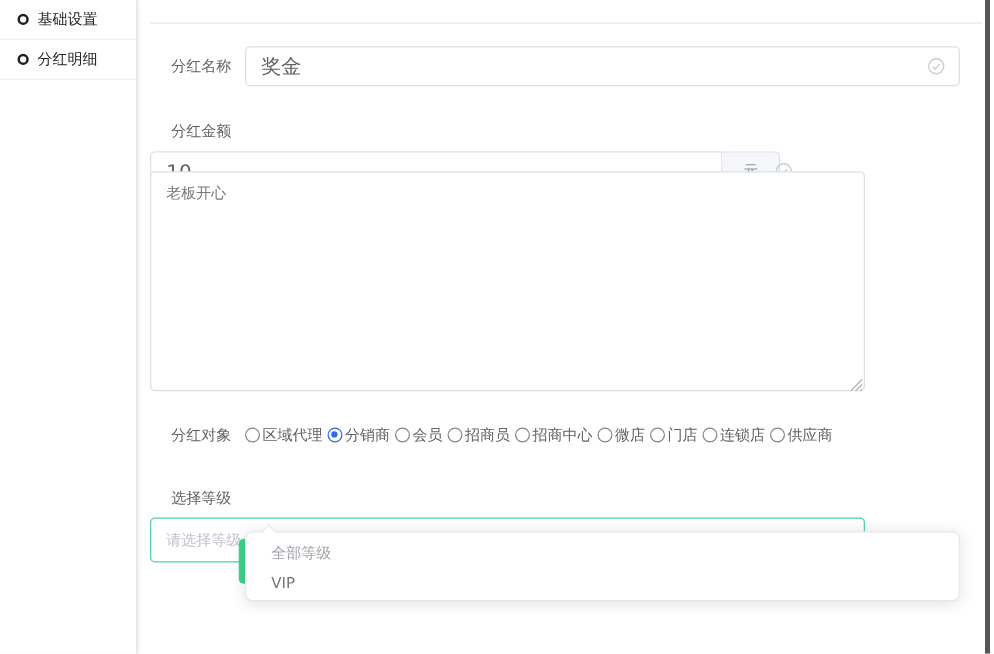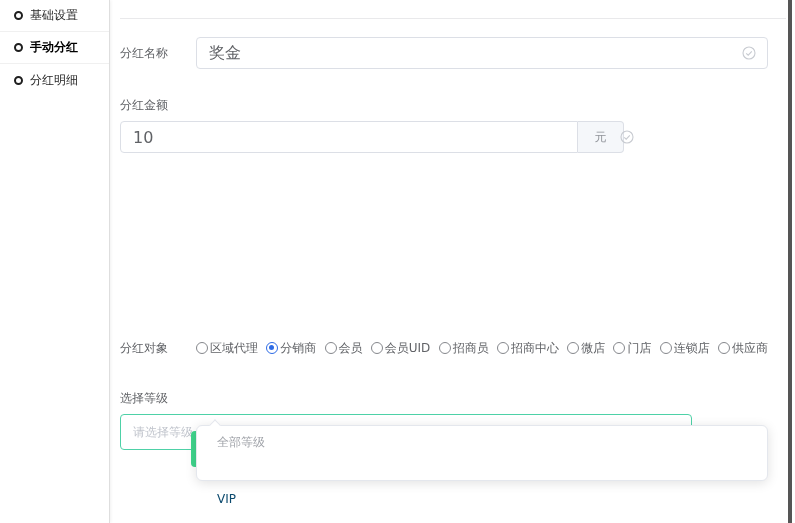--- a/index.html
+++ b/index.html
@@ -32,21 +32,21 @@
   .scrollbar { position:absolute; right:3px; top:0; width:4px; height:100%;
     background:#555; z-index:9; }
 
   
   .card {
     position:absolute; left:120px; top:18px; width:666px; height:505px;
     border-top:1px solid #e9e9eb; background:#fff;
   }
   .row { position:absolute; left:0; display:flex; }
   .flabel {
-    width:65px; text-align:left; color:#606266; flex:0 0 auto;
+    width:65px; text-align:right; color:#606266; flex:0 0 auto;
     margin-right:11px;
   }
   .ctrl { width:572px; }
 
   .row-name   { top:18px;  }
   .row-amount { top:70px;flex-direction:column;  }
   .row-remark { top:118px; }
   .row-target { top:320px; height:18px; }
   .row-level  { top:363px;flex-direction:column; }
   .row-name .flabel, .row-amount .flabel, .row-level .flabel { line-height:32px; }
@@ -75,21 +75,21 @@
     font-family:inherit; line-height:1.4; background:#fff;
   }
   .tarea-wrap { position:relative; width:572px; }
   .resize-grip {
     position:absolute; right:2px; bottom:3px; width:11px; height:11px;
     background:repeating-linear-gradient(135deg,transparent 0 2px,#b9bcc2 2px 3px);
     clip-path:polygon(100% 0,0 100%,100% 100%); pointer-events:none;
   }
 
   
-  .radio-group { display:flex; align-items:center; gap:4px; height:18px;justify-content:space-between; }
+  .radio-group { display:flex; align-items:center; gap:4px; height:18px; }
   .radio { display:flex; align-items:center; cursor:pointer; color:#606266; }
   .rdot {
     position:relative; width:12px; height:12px; border-radius:50%;
     border:1.5px solid #85878c; margin-right:2px; flex:0 0 auto; background:#fff;
   }
   .radio.checked .rdot { border-color:#2e6be5; }
   .radio.checked .rdot::after {
     content:""; position:absolute; left:2px; top:2px; width:5px; height:5px;
     border-radius:50%; background:#2e6be5;
   }
@@ -115,33 +115,29 @@
     background:#fff; border:1px solid #e4e7ed; border-radius:6px;
     box-shadow:0 2px 12px rgba(0,0,0,0.12); z-index:3; padding:4px 2px;
   }
   .dropdown .notch {
     position:absolute; top:-5px; left:14px; width:8px; height:8px;
     background:#fff; transform:rotate(45deg);
     border-left:1px solid #e4e7ed; border-top:1px solid #e4e7ed;
   }
   .dd-item { height:24px; line-height:24px; padding-left:18px; cursor:pointer; }
   .dd-item.muted { color:#a0a3a9; }
-  .dd-item.normal { color:#0c4a6e;margin-top:33px; }
+  .dd-item.normal { color:#737373; }
 </style>
 </head>
 <body>
 
 <div class="sidebar">
   <div class="side-item">
     <span class="side-circle"></span>
     <span>基础设置</span>
-  </div>
-  <div class="side-item active">
-    <span class="side-circle"></span>
-    <span>手动分红</span>
   </div>
   <div class="side-item">
     <span class="side-circle"></span>
     <span>分红明细</span>
   </div>
 </div>
 
 <div class="card">
 
   <div class="row row-name">
@@ -165,40 +161,40 @@
       <span class="sfx r2">
         <svg width="14" height="14" viewBox="0 0 14 14">
           <circle cx="7" cy="7" r="6" fill="none" stroke="#c8cbd1" stroke-width="1.1"></circle>
           <path d="M4.2 7.3 L6.2 9.2 L9.8 5.3" fill="none" stroke="#c8cbd1" stroke-width="1.1"></path>
         </svg>
       </span>
     </div>
   </div>
 
   <div class="row row-remark">
+    <div class="tarea-wrap">
+      <textarea class="tarea" style="">老板开心</textarea>
+      <span class="resize-grip"></span>
+    </div>
   </div>
 
   <div class="row row-target">
     <div class="flabel">分红对象</div>
     <div class="ctrl radio-group">
       <label class="radio">
         <span class="rdot"></span>
         <span>区域代理</span>
       </label>
       <label class="radio checked">
         <span class="rdot"></span>
         <span>分销商</span>
       </label>
       <label class="radio">
         <span class="rdot"></span>
         <span>会员</span>
-      </label>
-      <label class="radio">
-        <span class="rdot"></span>
-        <span>会员UID</span>
       </label>
       <label class="radio">
         <span class="rdot"></span>
         <span>招商员</span>
       </label>
       <label class="radio">
         <span class="rdot"></span>
         <span>招商中心</span>
       </label>
       <label class="radio">

